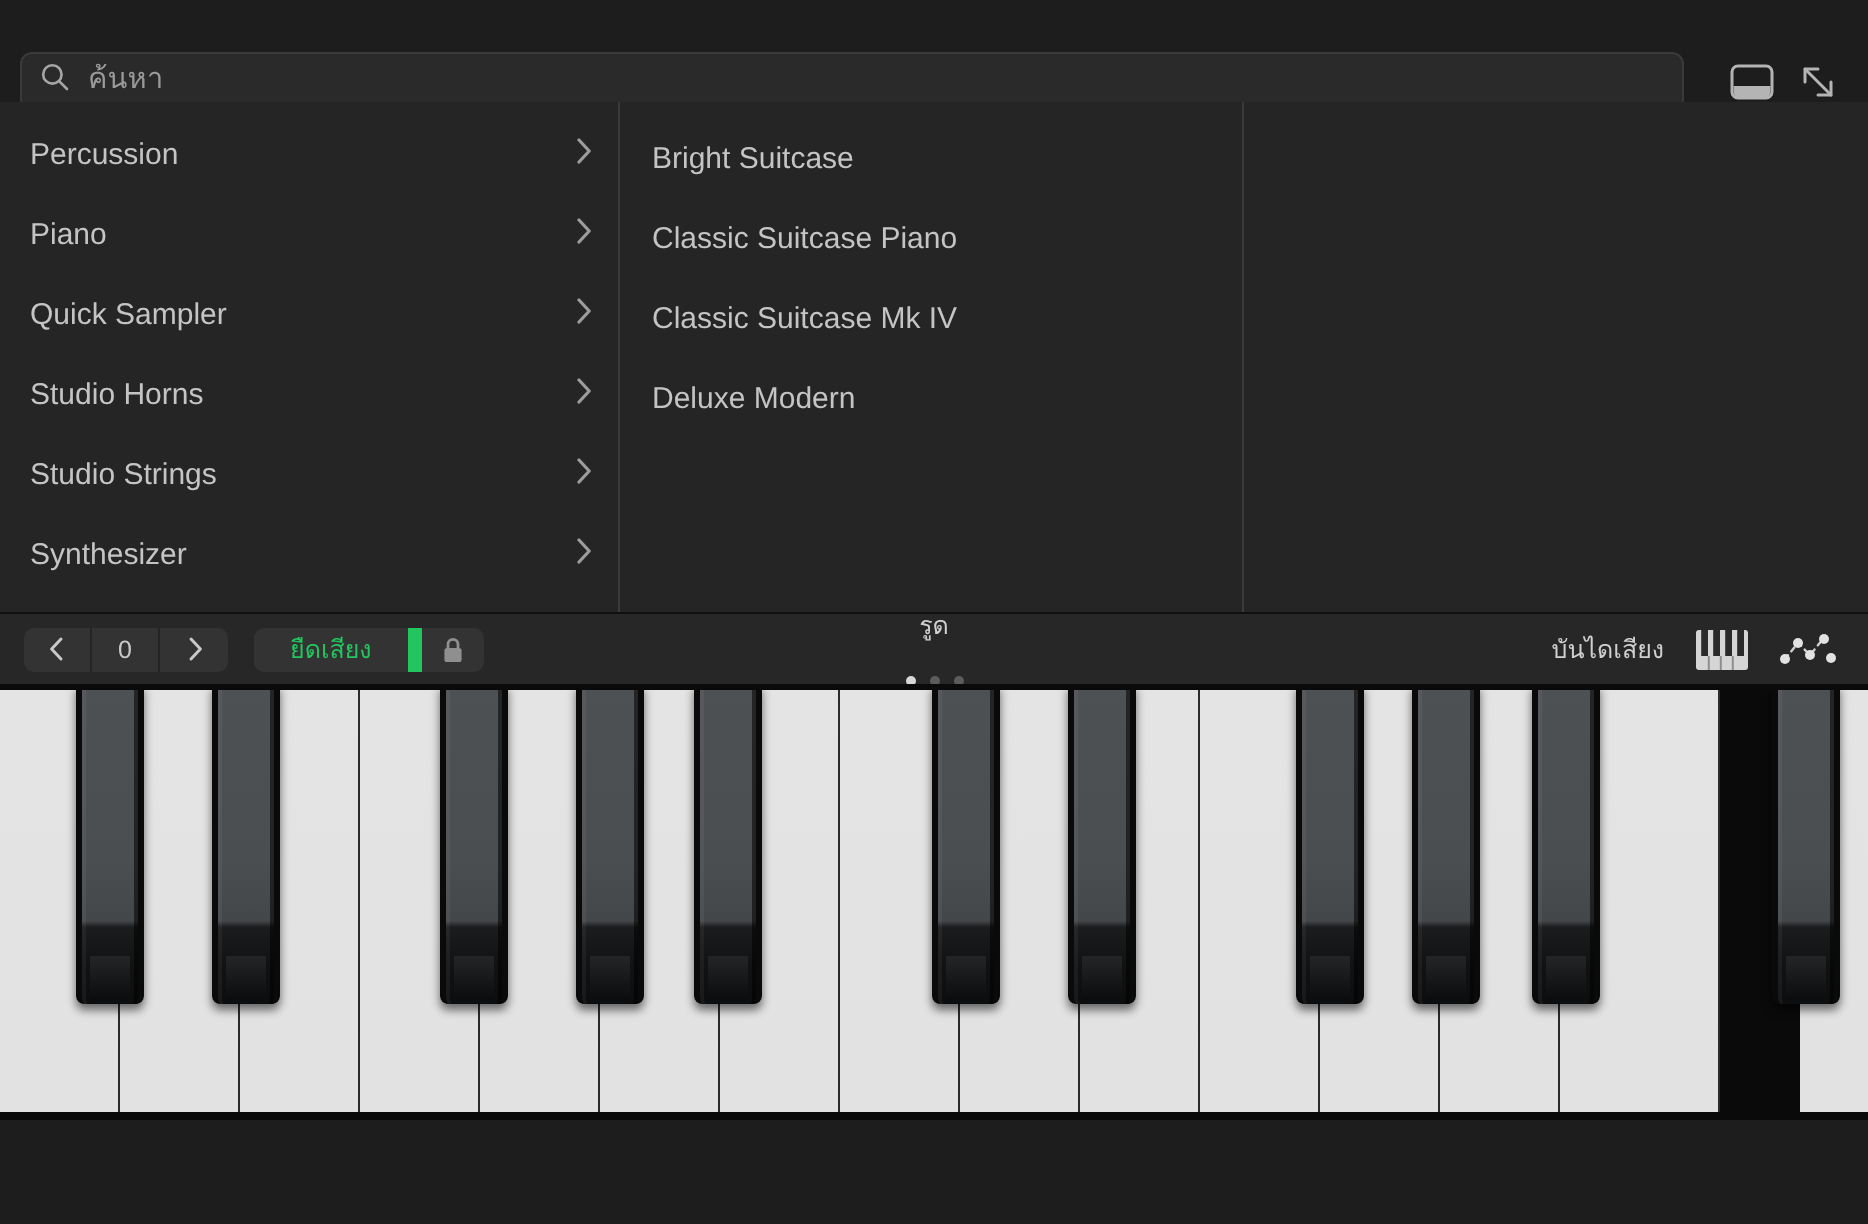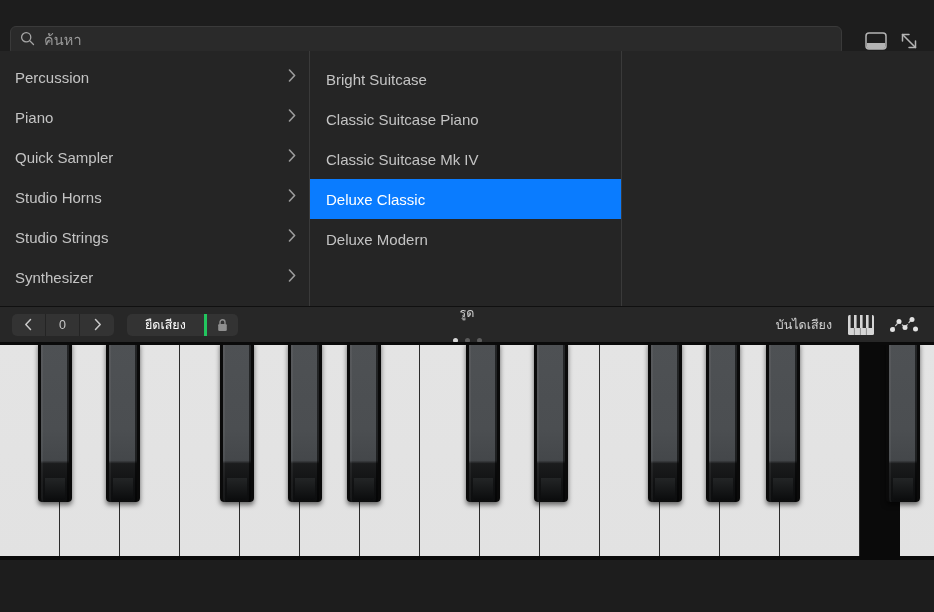--- a/index.html
+++ b/index.html
@@ -74,21 +74,21 @@
     border-right: 1px solid #242424;
   }
   .seg > div:last-child { border-right: none; }
 
   .pillgroup {
     display: flex; height: 22px; margin-left: 13px;
     background: #333333; border-radius: 5px; overflow: hidden;
   }
   .pill {
     padding: 0 18px; display: flex; align-items: center; justify-content: center;
-    color: #ffffff; font-size: 12.5px; border-right: 3px solid #22c55e;
+    color: #22c55e; font-size: 12.5px; border-right: 7px solid #22c55e;
   }
   .lockbtn {
     width: 31px; display: flex; align-items: center; justify-content: center;
   }
 
   .center-group {
     position: absolute; left: 0; right: 0; top: 0; height: 36px;
     display: flex; flex-direction: column; align-items: center;
     justify-content: space-between; pointer-events: none;
   }
@@ -228,23 +228,20 @@
       <div class="col-list" id="patch-list">
           <div class="row">
             <span class="label">Bright Suitcase</span>
           </div>
           <div class="row">
             <span class="label">Classic Suitcase Piano</span>
           </div>
           <div class="row">
             <span class="label">Classic Suitcase Mk IV</span>
           </div>
-          <div class="row sel" style="background: rgb(10, 124, 255);">
-            <span class="label">Deluxe Classic</span>
-          </div>
           <div class="row">
             <span class="label">Deluxe Modern</span>
           </div>
         </div>
     </div>
 
     <div class="col col-3"></div>
   </div>
 
   <div class="kbtoolbar">

